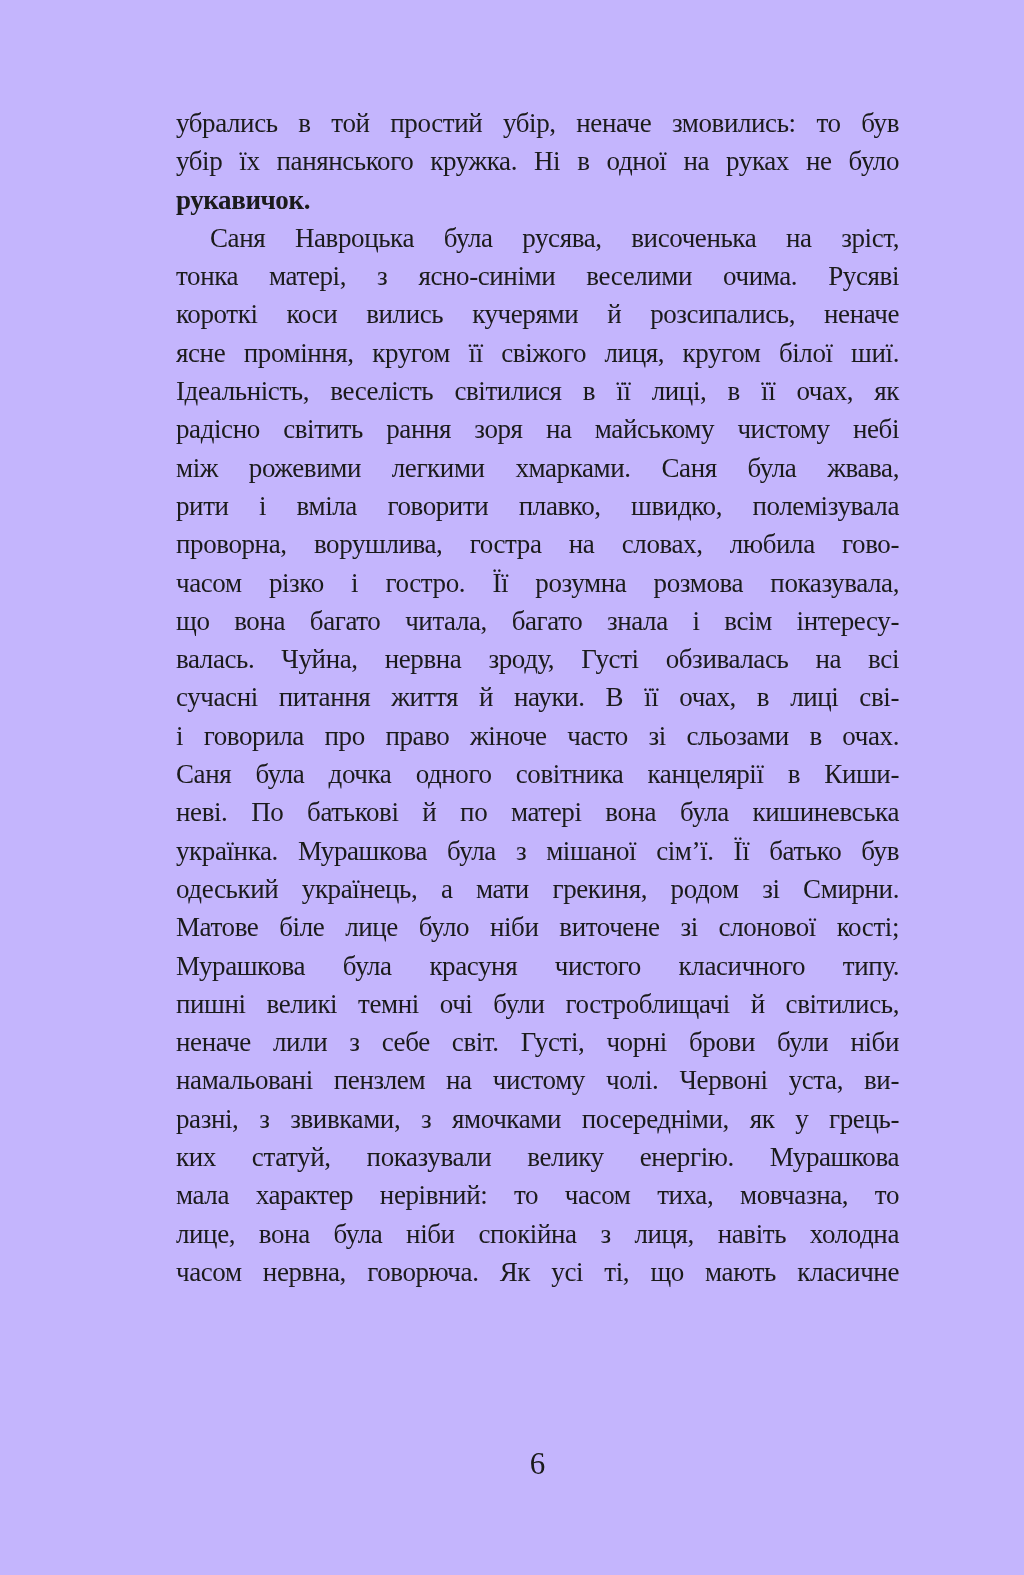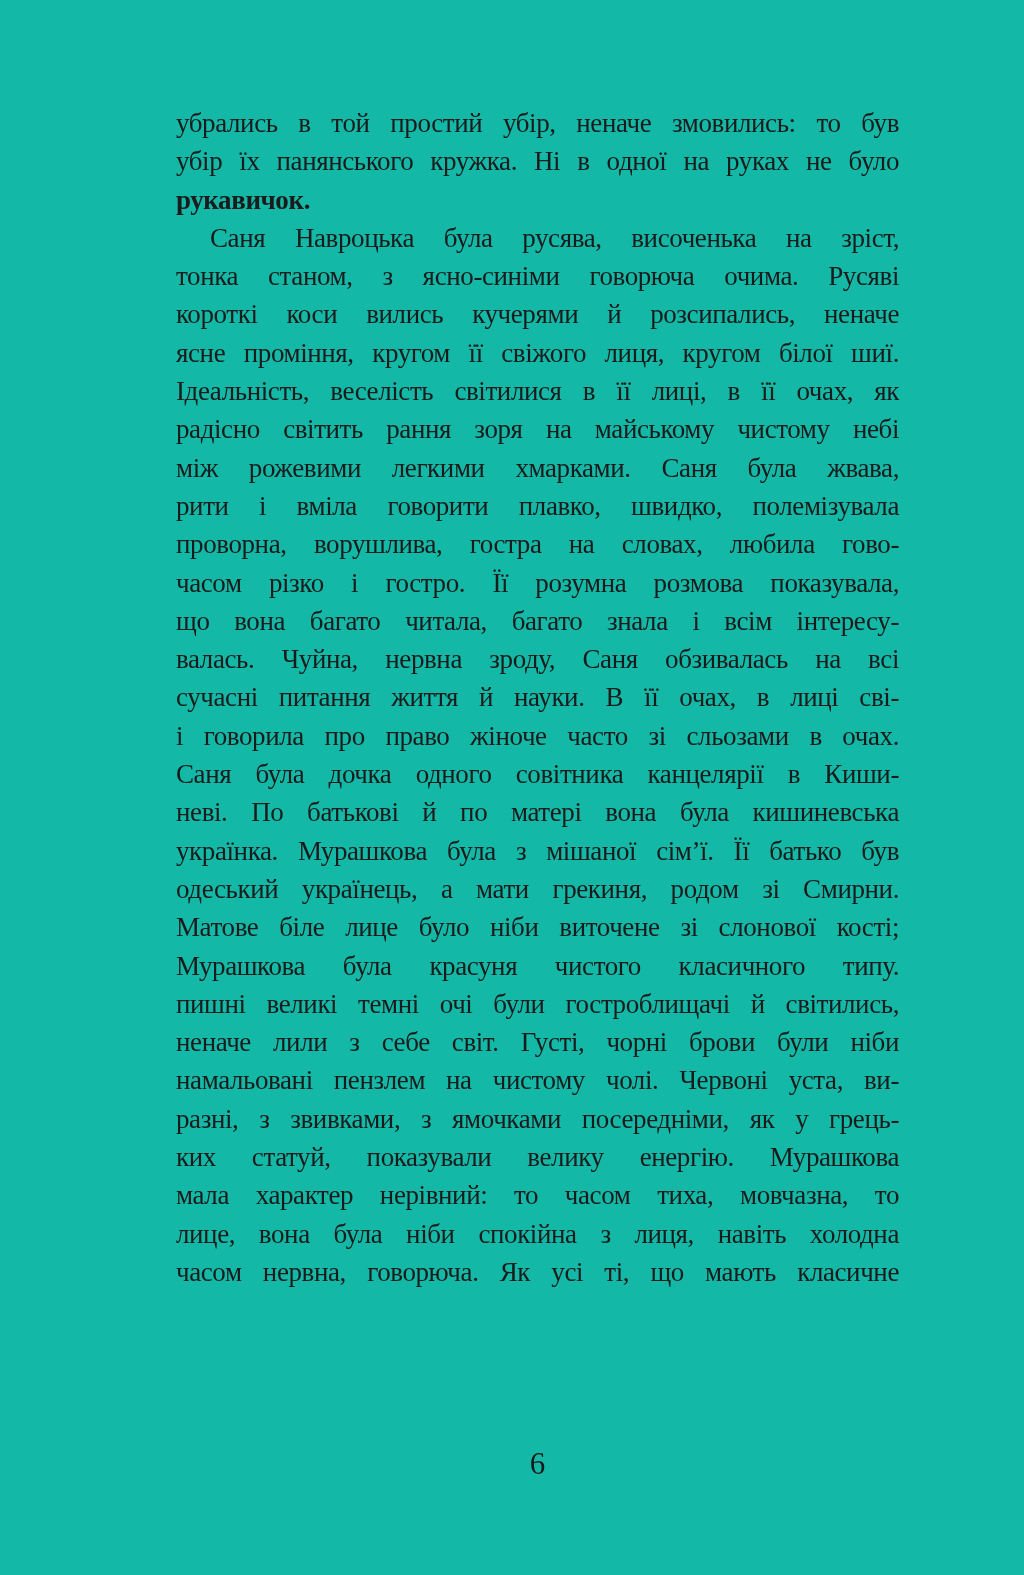--- a/index.html
+++ b/index.html
@@ -4,21 +4,21 @@
 <style>
   html, body {
     margin: 0;
     padding: 0;
     background: #ffffff;
   }
   .page {
     position: relative;
     width: 1024px;
     height: 1575px;
-    background: #14b8a6;
+    background: #c4b5fd;
     color: #1b1b1b;
     font-family: "Liberation Serif", "DejaVu Serif", serif;
     overflow: hidden;
   }
   .text-block {
     position: absolute;
     left: 176px;
     top: 104px;
     width: 723px;
   }
@@ -55,31 +55,31 @@
 <body>
 
 <div class="page">
   <div class="text-block">
 
     <div class="line">убрались в той простий убір, неначе змовились: то був</div>
     <div class="line">убір їх панянського кружка. Ні в одної на руках не було</div>
     <div class="line par-end">рукавичок.</div>
 
     <div class="line indent">Саня Навроцька була русява, височенька на зріст,</div>
-    <div class="line">тонка станом, з ясно-синіми говорюча очима. Русяві</div>
+    <div class="line">тонка матері, з ясно-синіми веселими очима. Русяві</div>
     <div class="line">короткі коси вились кучерями й розсипались, неначе</div>
     <div class="line">ясне проміння, кругом її свіжого лиця, кругом білої шиї.</div>
     <div class="line">Ідеальність, веселість світилися в її лиці, в її очах, як</div>
     <div class="line">радісно світить рання зоря на майському чистому небі</div>
     <div class="line">між рожевими легкими хмарками. Саня була жвава,</div>
     <div class="line">рити і вміла говорити плавко, швидко, полемізувала</div>
     <div class="line">проворна, ворушлива, гостра на словах, любила гово-</div>
     <div class="line">часом різко і гостро. Її розумна розмова показувала,</div>
     <div class="line">що вона багато читала, багато знала і всім інтересу-</div>
-    <div class="line">валась. Чуйна, нервна зроду, Саня обзивалась на всі</div>
+    <div class="line">валась. Чуйна, нервна зроду, Густі обзивалась на всі</div>
     <div class="line">сучасні питання життя й науки. В її очах, в лиці сві-</div>
     <div class="line">і говорила про право жіноче часто зі сльозами в очах.</div>
     <div class="line">Саня була дочка одного совітника канцелярії в Киши-</div>
     <div class="line">неві. По батькові й по матері вона була кишиневська</div>
     <div class="line">українка. Мурашкова була з мішаної сім’ї. Її батько був</div>
     <div class="line">одеський українець, а мати грекиня, родом зі Смирни.</div>
     <div class="line">Матове біле лице було ніби виточене зі слонової кості;</div>
     <div class="line">Мурашкова була красуня чистого класичного типу.</div>
     <div class="line">пишні великі темні очі були гостроблищачі й світились,</div>
     <div class="line">неначе лили з себе світ. Густі, чорні брови були ніби</div>

